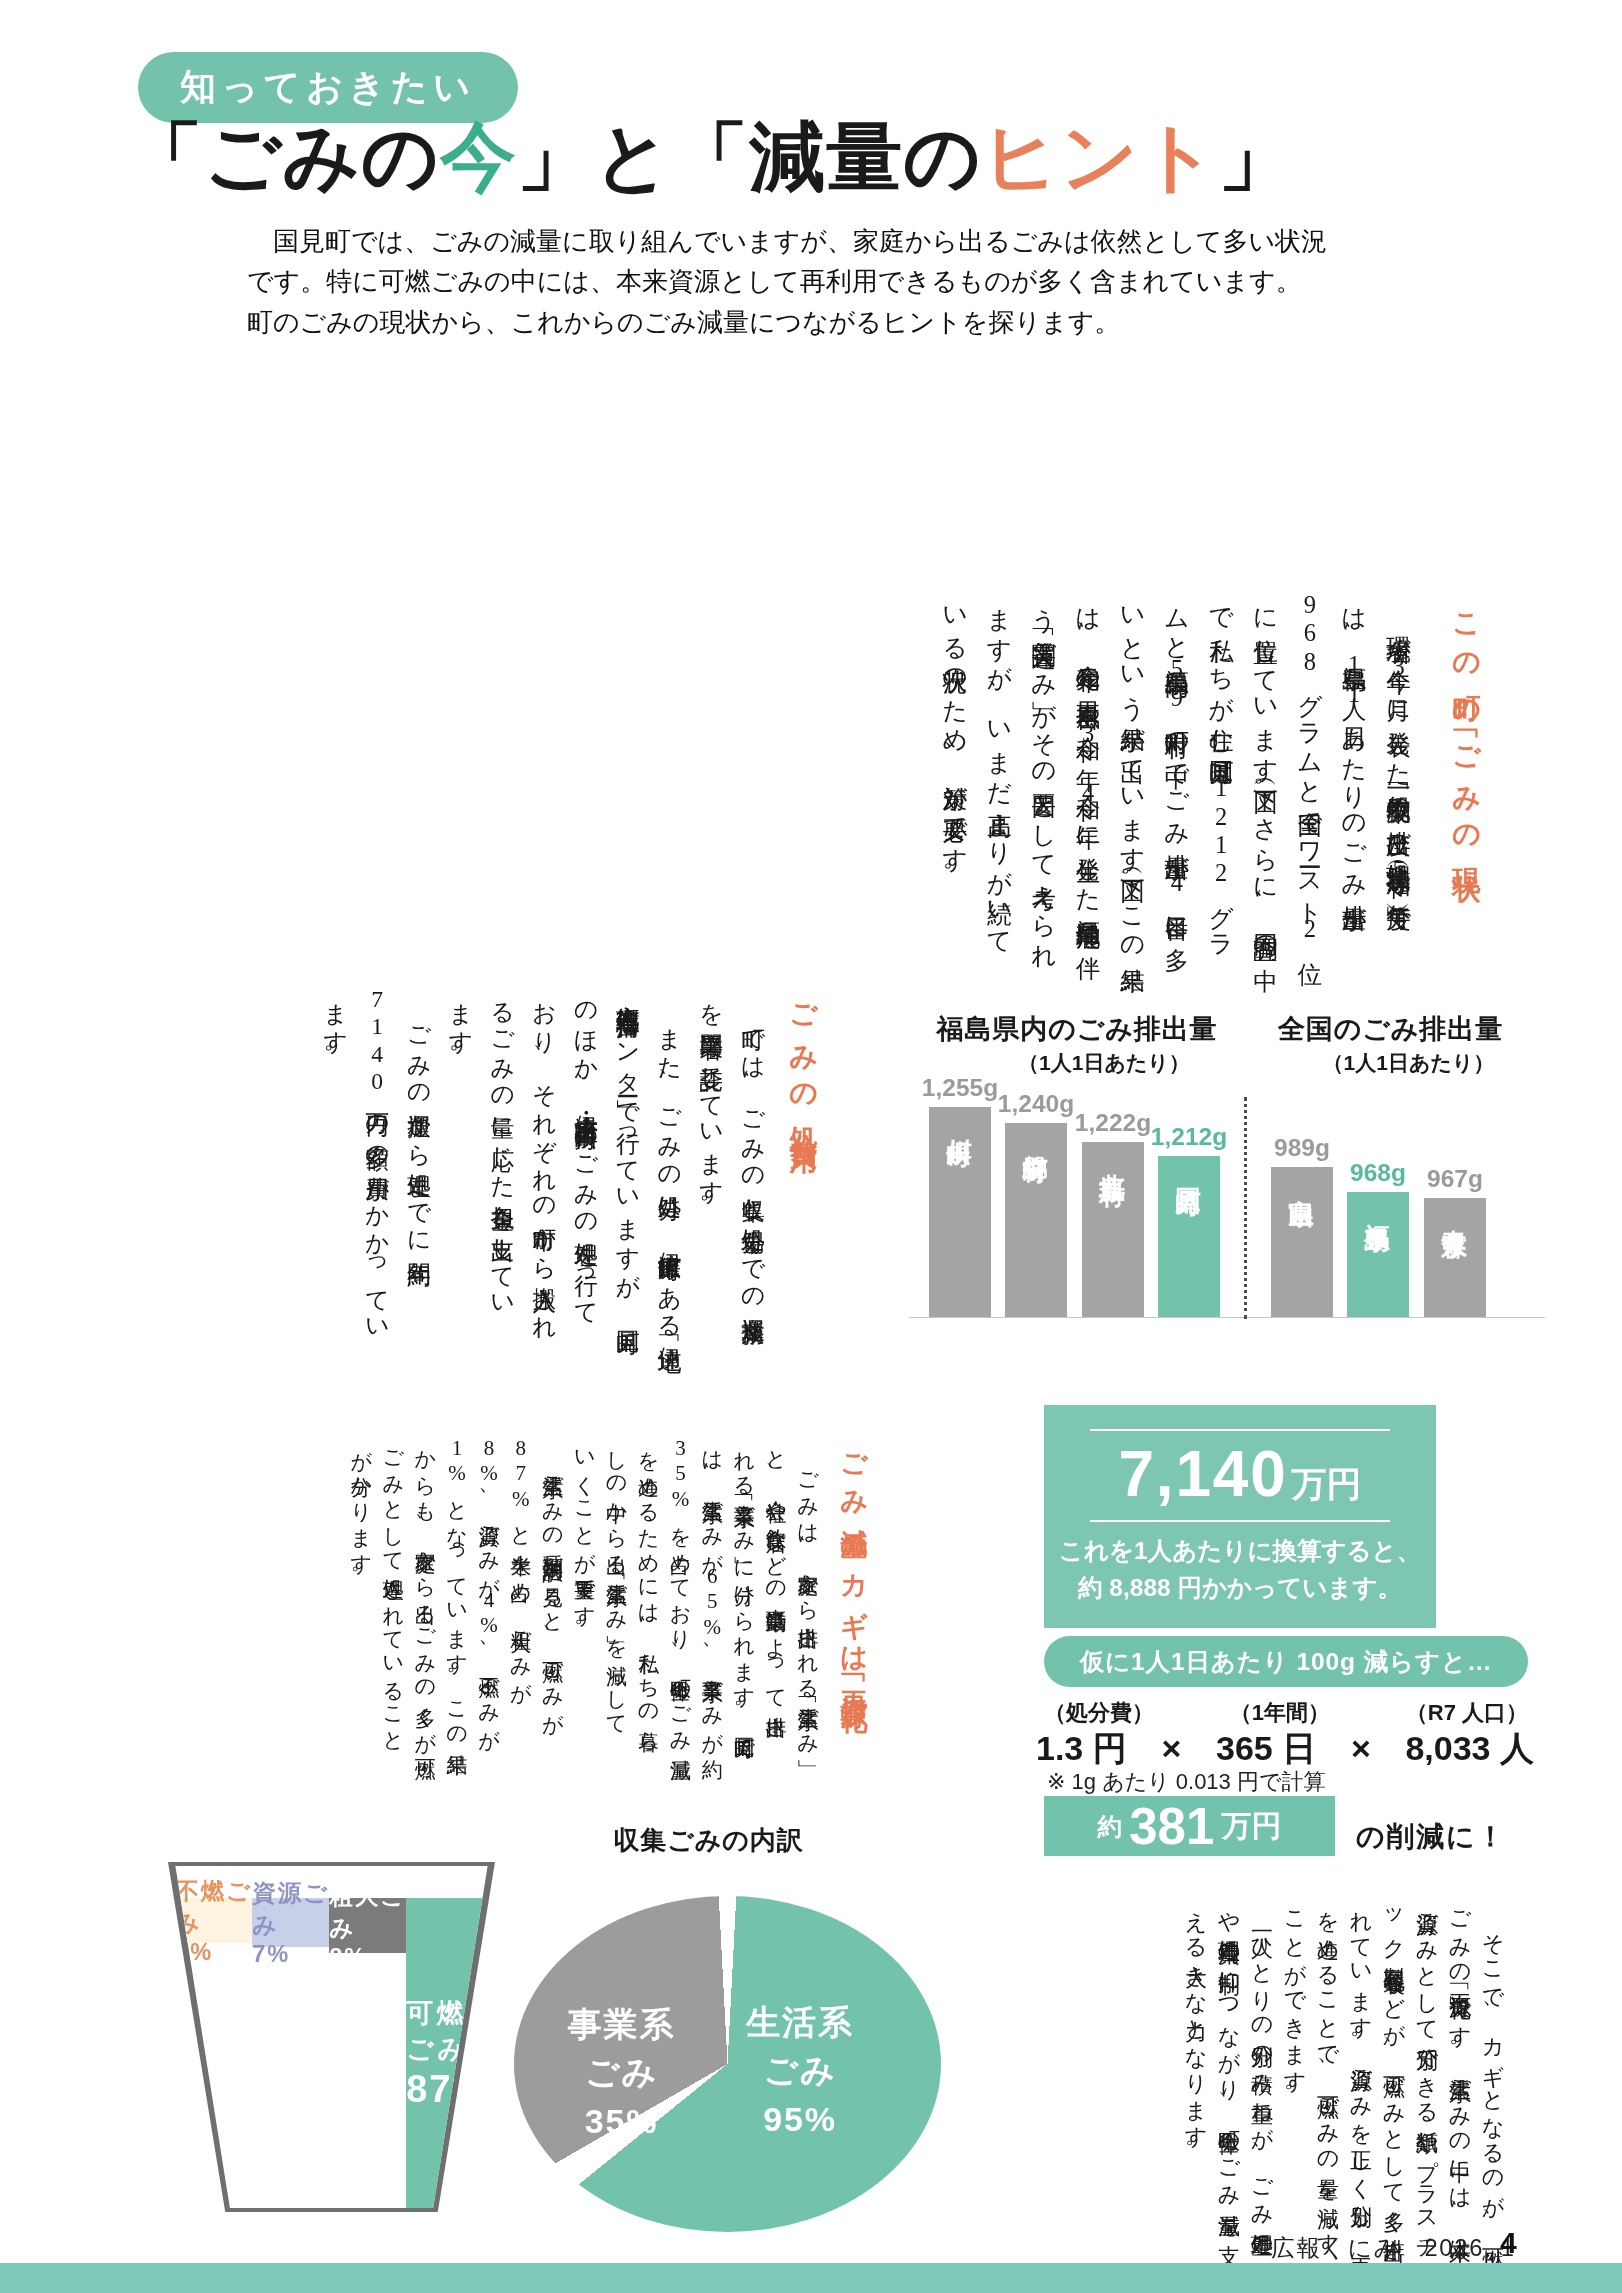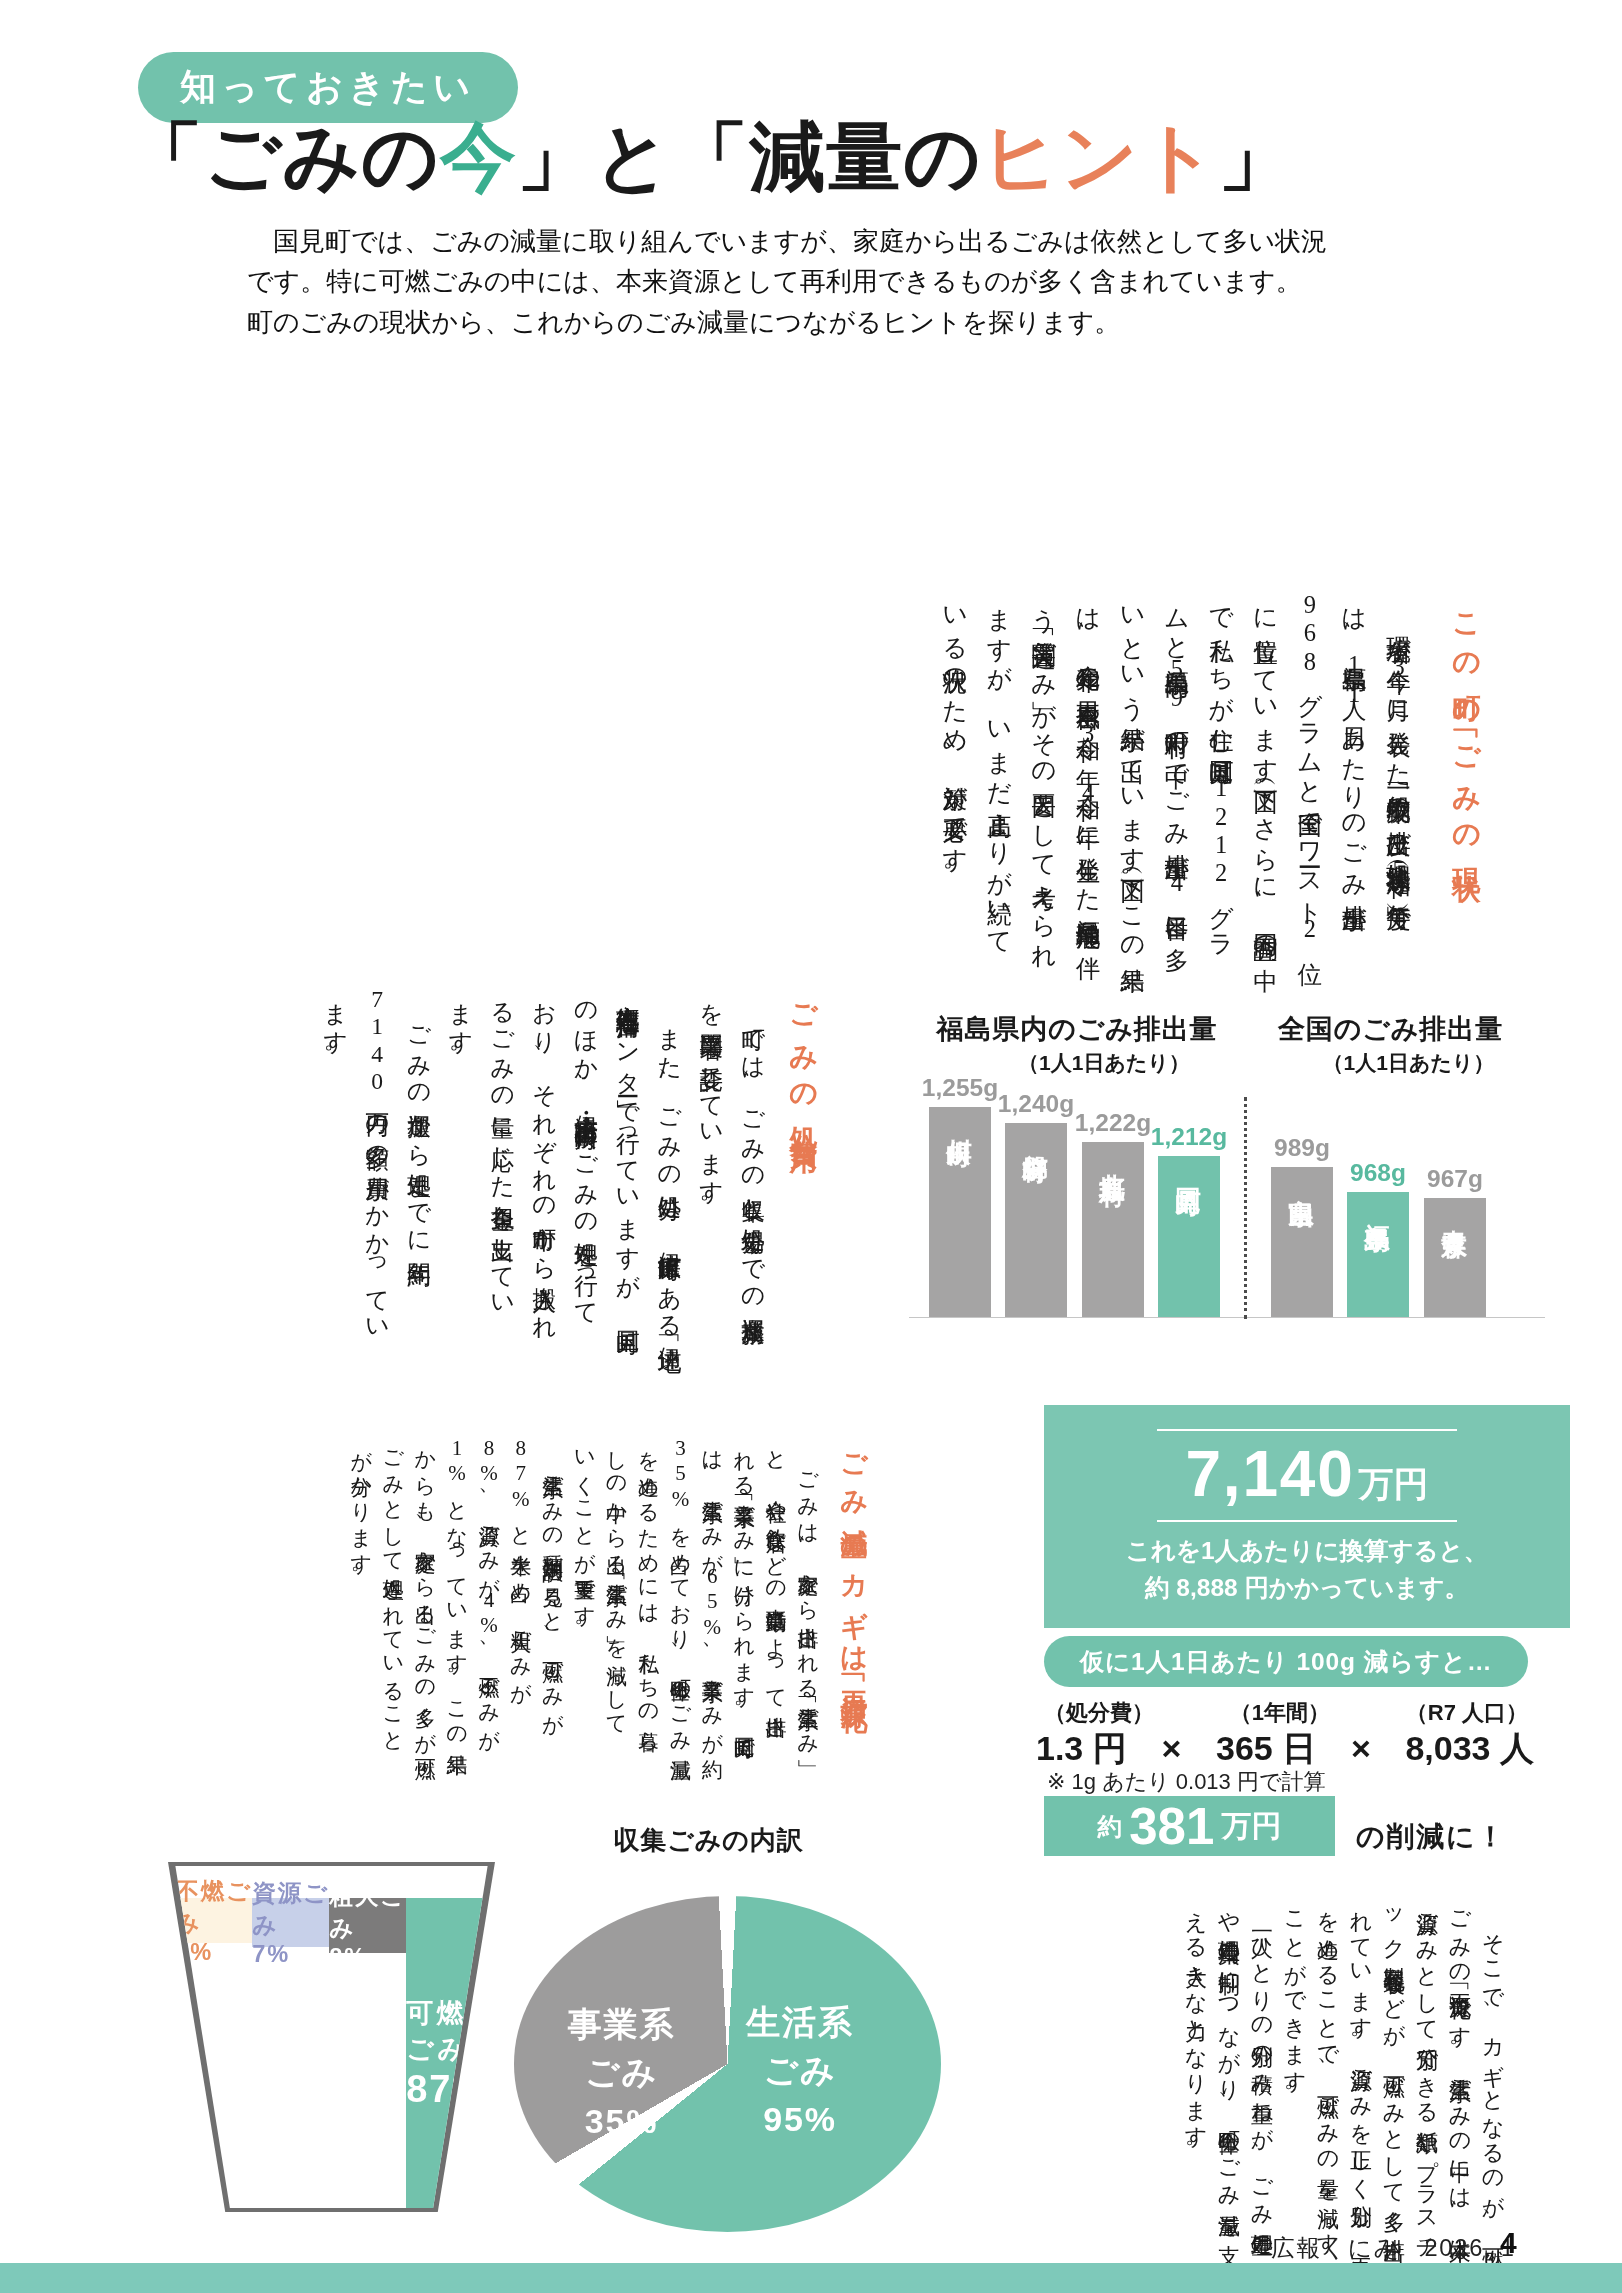--- a/index.html
+++ b/index.html
@@ -41,21 +41,21 @@
   .bc-div { position:absolute; left:335px; top:5.5px; height:222px; border-left:3.6px dotted #4b4b4b; }
   .bar { position:absolute; bottom:0; width:62px; }
   .bar-value { position:absolute; top:-33px; left:50%; transform:translateX(-50%); white-space:nowrap;
                font-weight:bold; font-size:24.5px; font-family:"Liberation Sans","DejaVu Sans",sans-serif; }
   .bar-name { position:absolute; top:11px; left:50%; transform:translateX(-50%); color:#fff;
               font-weight:bold; font-size:25.5px; letter-spacing:2.7px; writing-mode:vertical-rl; text-orientation:upright; }
 
   
   .cost-title { position:absolute; left:1044px; top:1361px; width:484px; text-align:center;
                 font-weight:bold; font-size:27px; letter-spacing:1.8px; }
-  .cost-box { position:absolute; left:1044px; top:1405px; width:526px; height:223px; background:#7cc6b2;
+  .cost-box { position:absolute; left:1044px; top:1405px; width:392px; height:223px; background:#7cc6b2;
               color:#fff; text-align:center; }
   .cost-rule { width:300px; height:2.7px; background:#fff; margin:0 auto; }
   .r1 { margin-top:23.6px; } .r2 { margin-top:1.8px; }
   .cost-amount { margin:5.5px 0 9px 0; }
   .amt-num { font-size:64px; font-weight:bold; letter-spacing:1.8px; }
   .amt-unit { font-size:35px; font-weight:bold; }
   .cost-note { font-size:24.5px; font-weight:bold; line-height:1.5; margin-top:11px; white-space:pre-line; }
   .cost-pill { position:absolute; left:1044px; top:1636px; width:484px; height:51px; background:#72c2ac;
                border-radius:25.5px; color:#fff; font-weight:bold; font-size:24.5px; text-align:center; line-height:51px; letter-spacing:0.9px; }
   .calc-labels { position:absolute; left:1044px; top:1698px; width:484px; display:flex;

